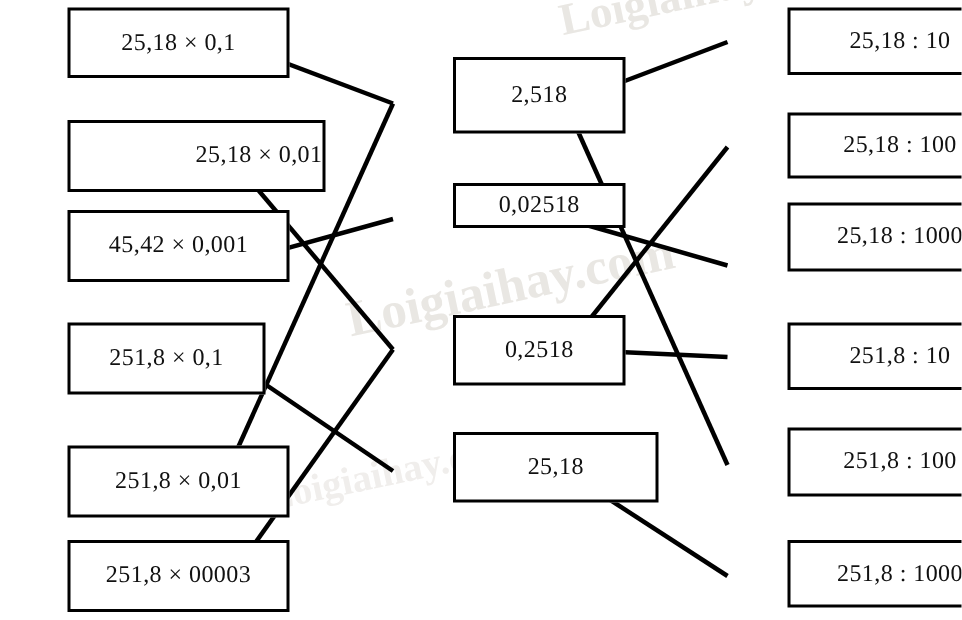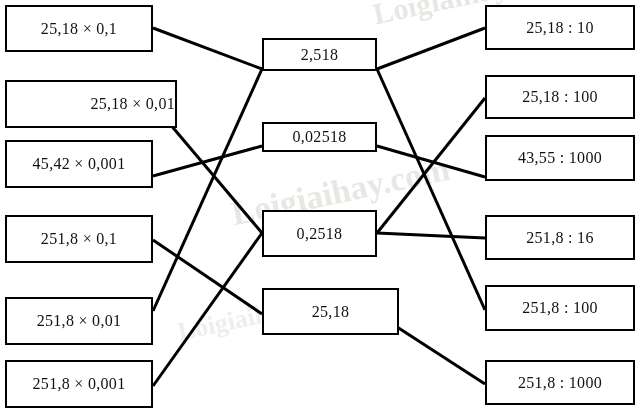--- a/index.html
+++ b/index.html
@@ -33,20 +33,21 @@
     box-sizing:border-box;
     border:2px solid #000000;
     background:#ffffff;
     display:flex;
     align-items:center;
     justify-content:center;
     font-size:16px;
     color:#111111;
     letter-spacing:0.3px;
     z-index:5;
+    margin-left:40px;
   }
   .box.center{ font-size:16px; }
   svg#links{
     position:absolute;left:0;top:0;width:641px;height:413px;
     z-index:2;
     pointer-events:none;
   }
   svg#links line{ stroke:#000000; stroke-width:3; stroke-linecap:butt; }
 </style>
 </head>
@@ -76,52 +77,52 @@
   <div id="boxes">
       <div class="box left" style="left: 5px; top: 5px; width: 148px; height: 47px;">
         <span>25,18 × 0,1</span>
       </div>
       <div class="box left" style="left: 5px; top: 80px; width: 172px; height: 48px; justify-content: flex-end;">
         <span>25,18 × 0,01</span>
       </div>
       <div class="box left" style="left: 5px; top: 140px; width: 148px; height: 48px;">
         <span>45,42 × 0,001</span>
       </div>
-      <div class="box left" style="left: 5px; top: 215px; width: 148px; height: 48px;">
+      <div class="box left" style="left: 5px; top: 215px; width: 132px; height: 48px;">
         <span>251,8 × 0,1</span>
       </div>
       <div class="box left" style="left: 5px; top: 297px; width: 148px; height: 48px;">
         <span>251,8 × 0,01</span>
       </div>
       <div class="box left" style="left: 5px; top: 360px; width: 148px; height: 48px;">
-        <span>251,8 × 0,001</span>
+        <span>251,8 × 00003</span>
       </div>
-      <div class="box center" style="left: 262px; top: 38px; width: 115px; height: 33px; justify-content: center;">
+      <div class="box center" style="left: 262px; top: 38px; width: 115px; height: 51px; justify-content: center;">
         <span>2,518</span>
       </div>
       <div class="box center" style="left: 262px; top: 122px; width: 115px; height: 30px;">
         <span>0,02518</span>
       </div>
       <div class="box center" style="left: 262px; top: 210px; width: 115px; height: 47px;">
         <span>0,2518</span>
       </div>
       <div class="box center" style="left: 262px; top: 288px; width: 137px; height: 47px;">
         <span>25,18</span>
       </div>
       <div class="box right" style="left: 485px; top: 5px; width: 150px; height: 45px;">
         <span>25,18 : 10</span>
       </div>
       <div class="box right" style="left: 485px; top: 75px; width: 150px; height: 44px; text-align: center;">
         <span>25,18 : 100</span>
       </div>
       <div class="box right" style="left: 485px; top: 135px; width: 150px; height: 46px;">
-        <span>43,55 : 1000</span>
+        <span>25,18 : 1000</span>
       </div>
       <div class="box right" style="left: 485px; top: 215px; width: 150px; height: 45px;">
-        <span>251,8 : 16</span>
+        <span>251,8 : 10</span>
       </div>
       <div class="box right" style="left: 485px; top: 285px; width: 150px; height: 46px;">
         <span>251,8 : 100</span>
       </div>
       <div class="box right" style="left: 485px; top: 360px; width: 150px; height: 45px;">
         <span>251,8 : 1000</span>
       </div>
     </div>
 </div>
 

